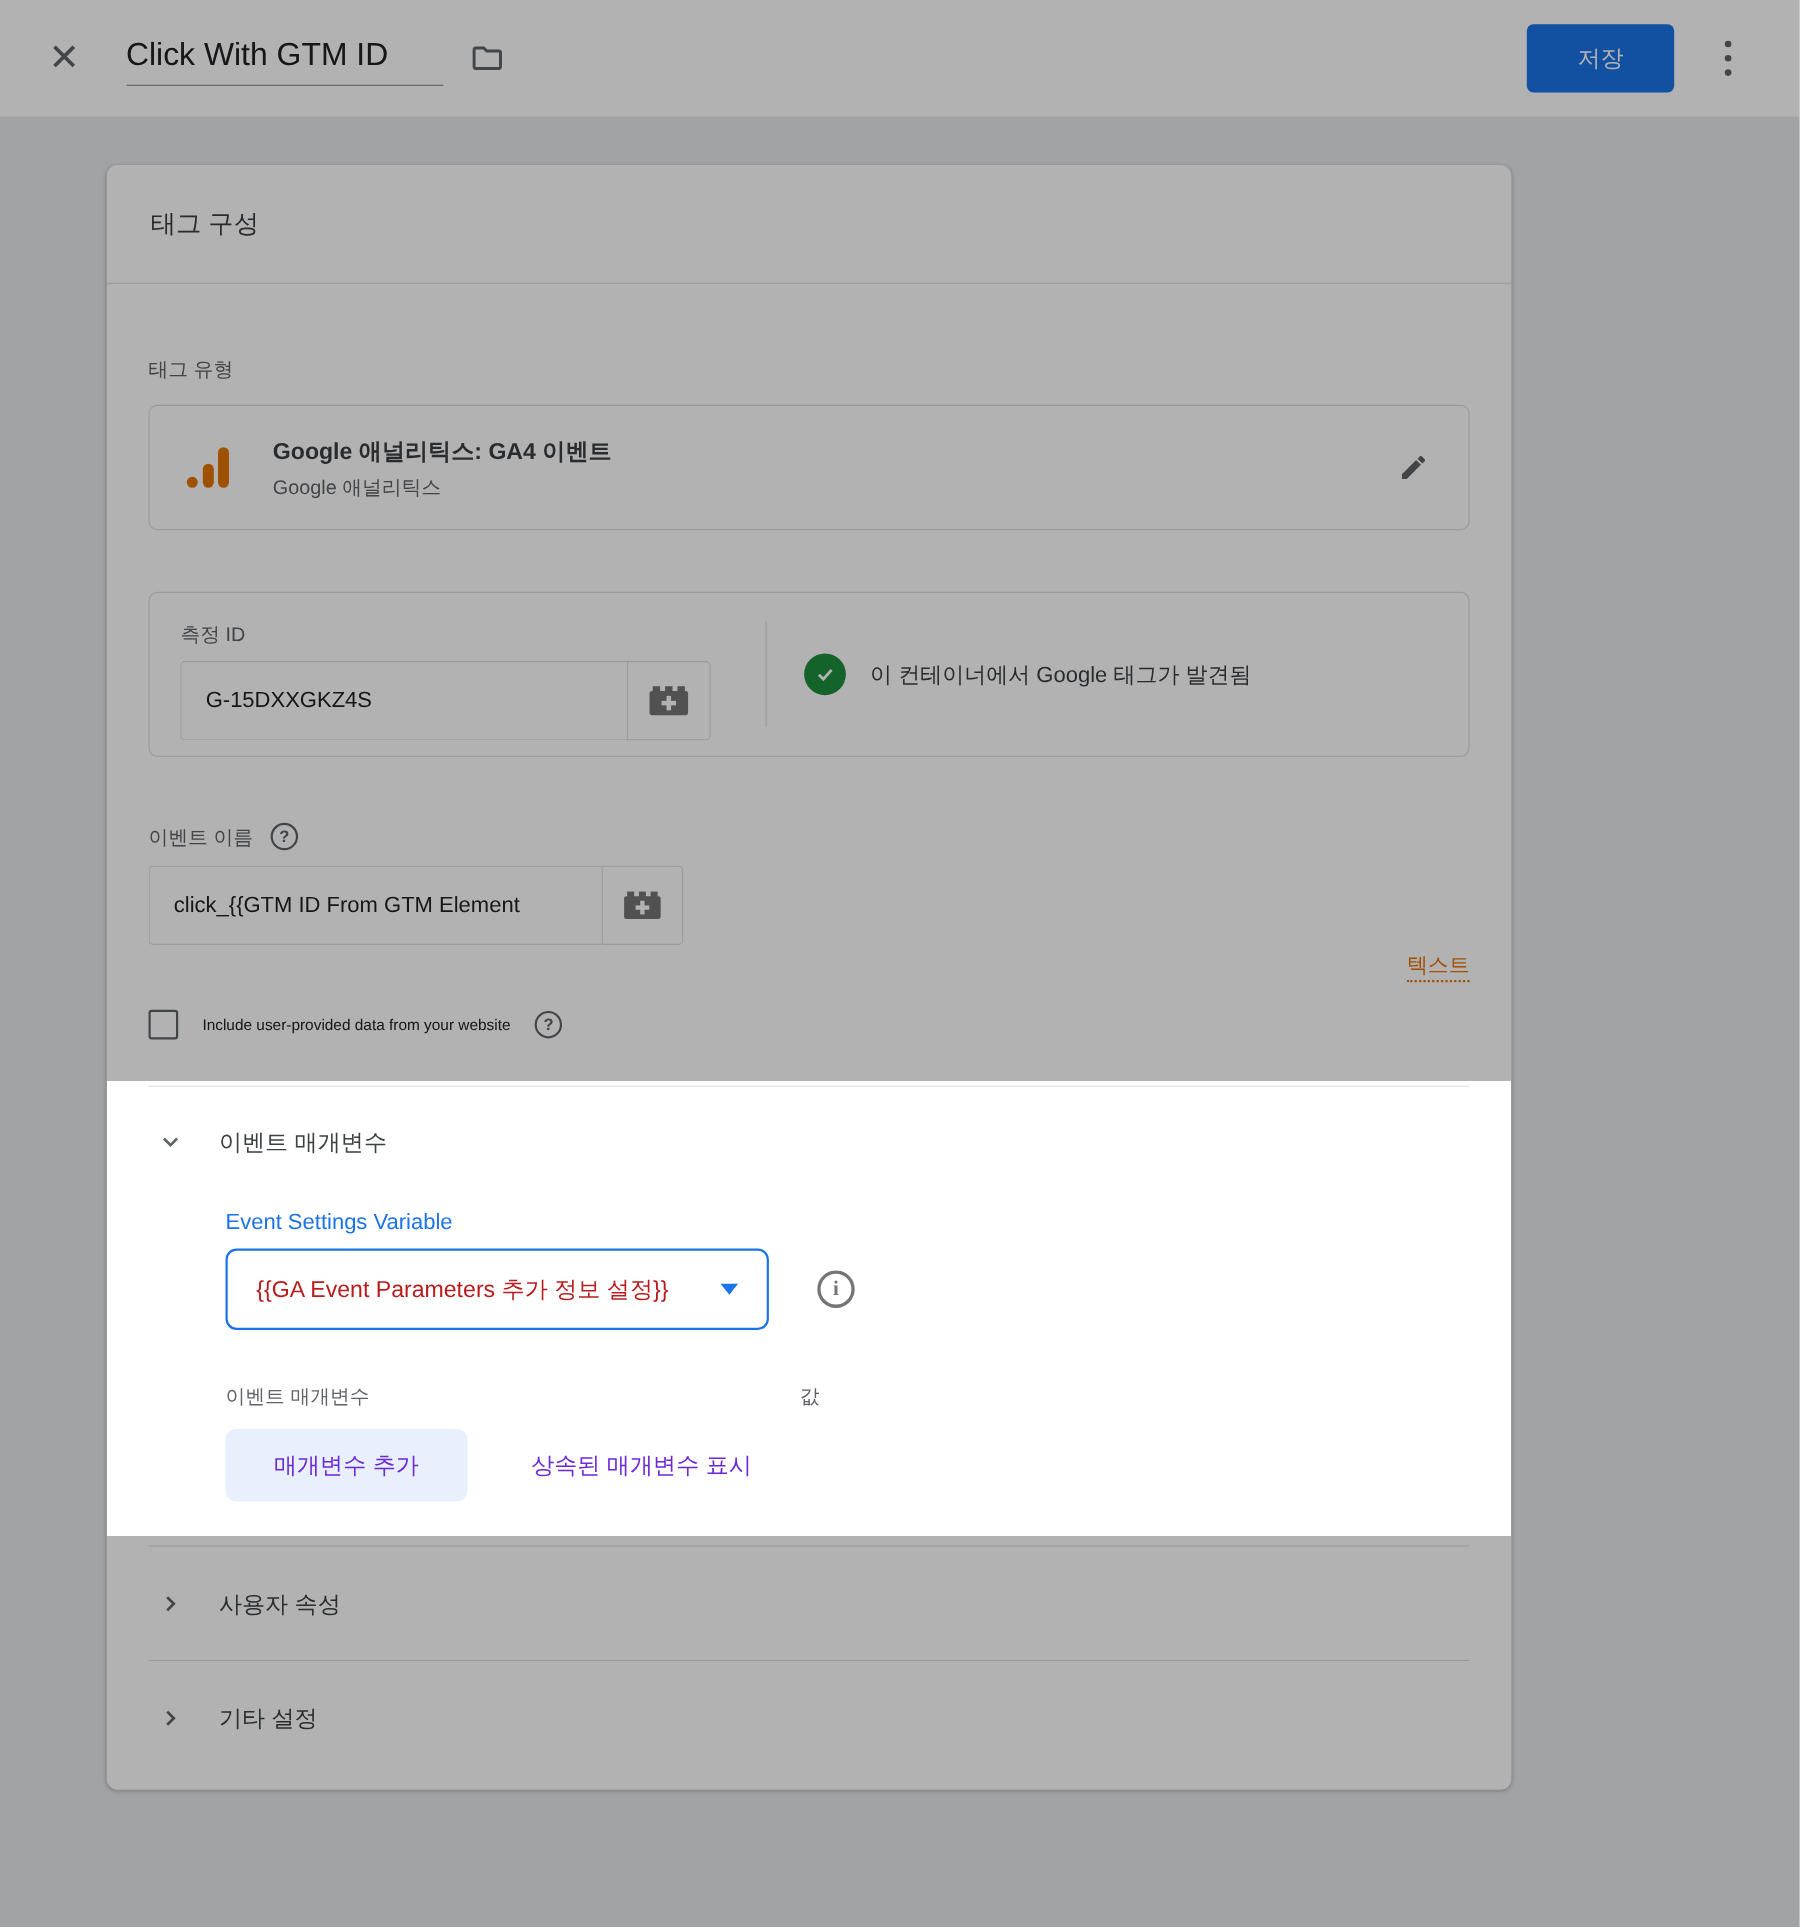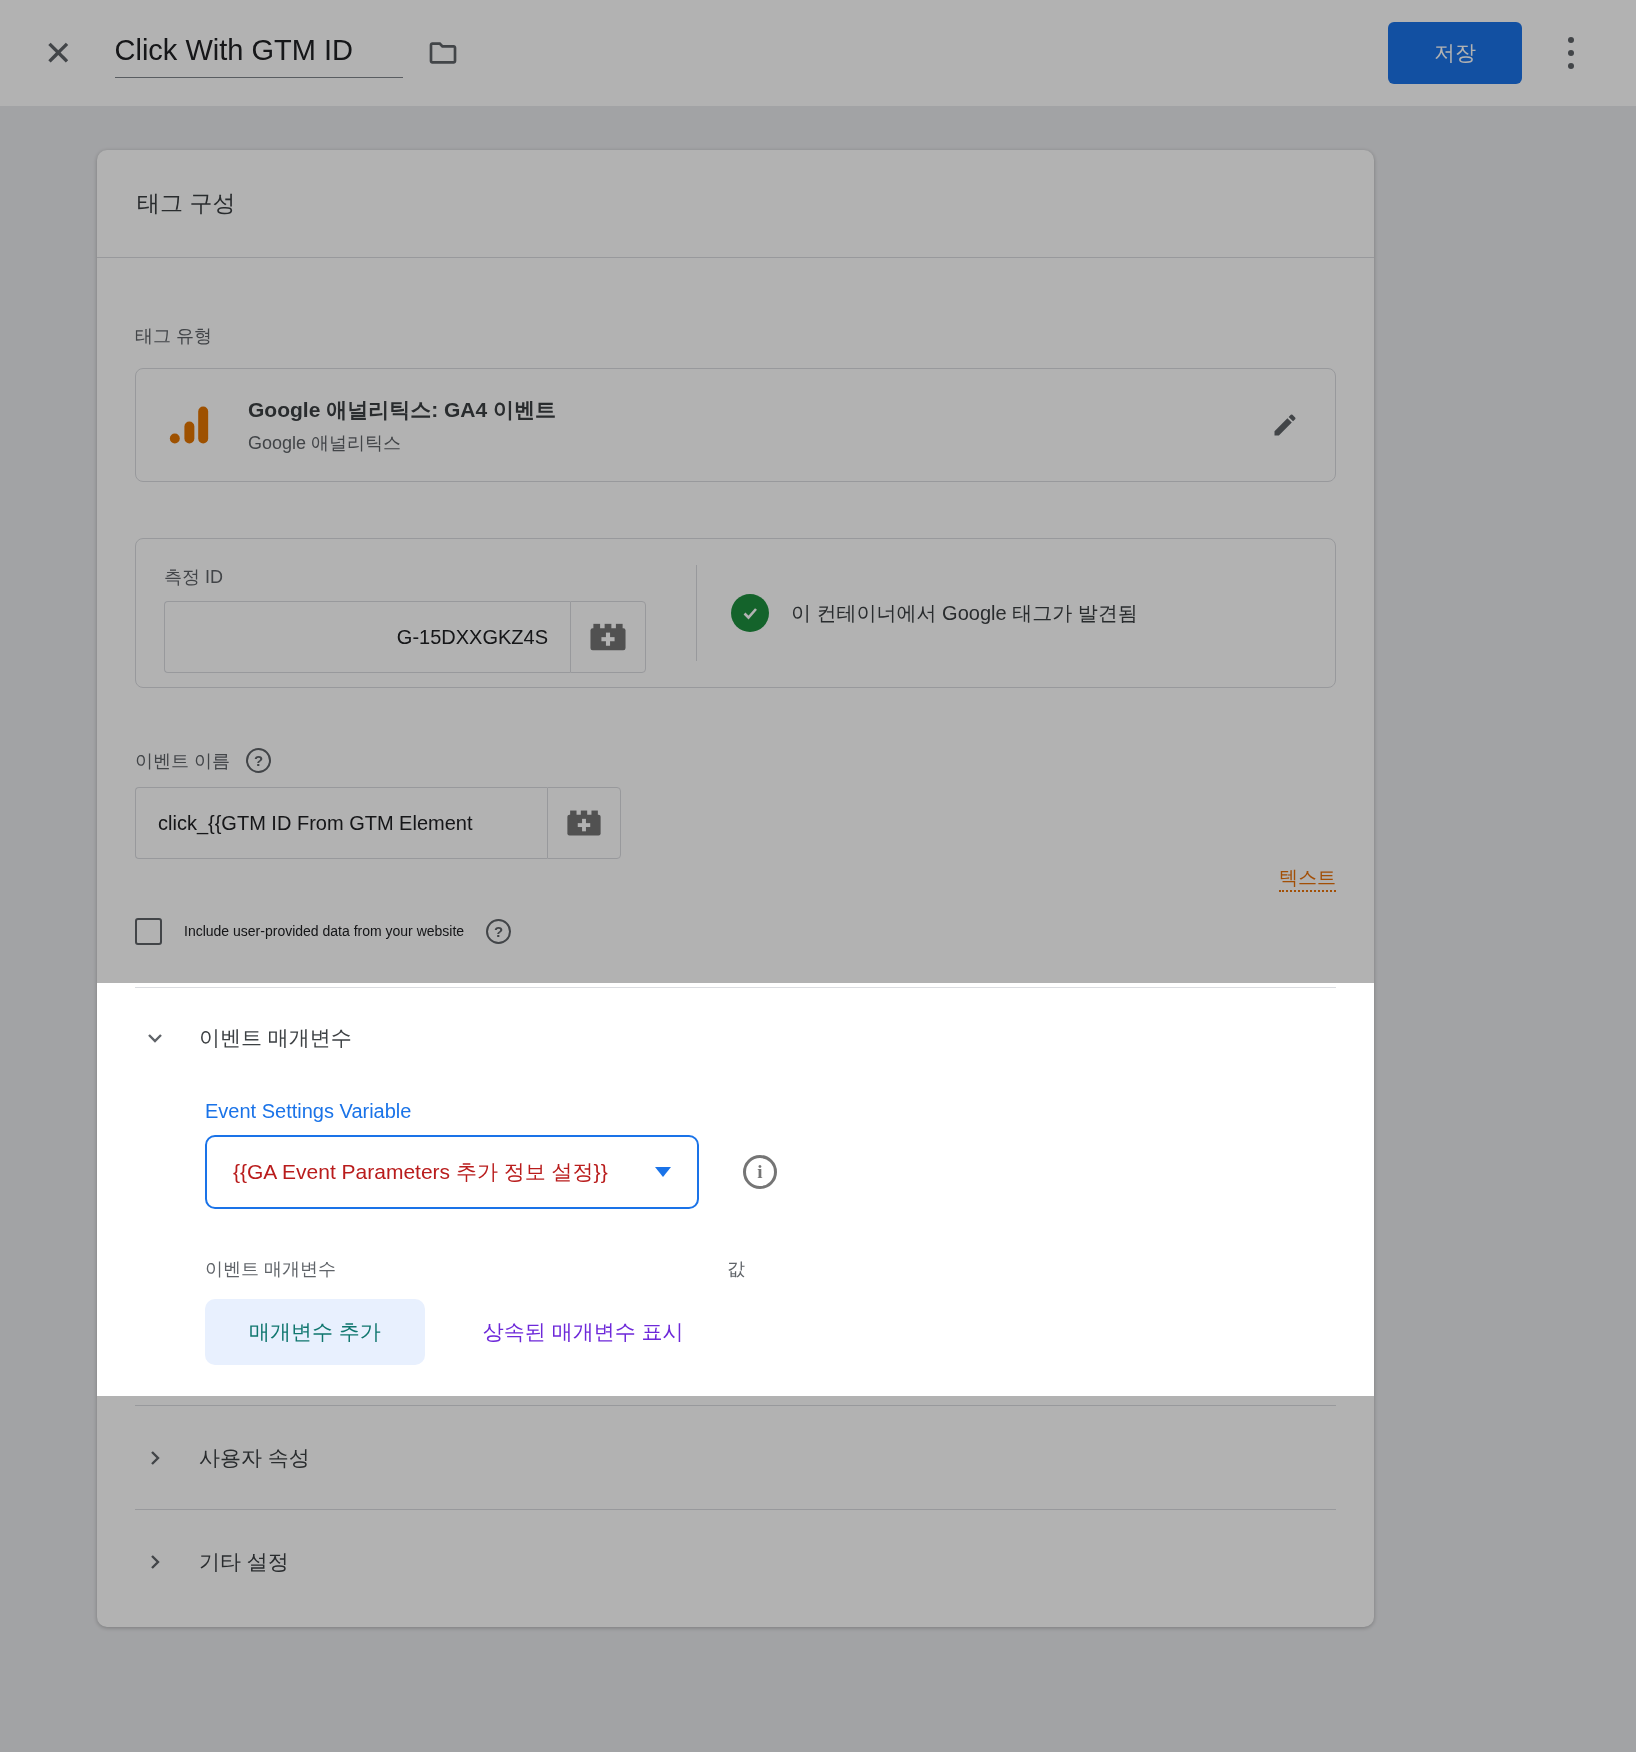--- a/index.html
+++ b/index.html
@@ -57,21 +57,21 @@
   }
   .meas-left { width:560px; padding:26px 0 0 28px; }
   .meas-vdivider { width:1px; background:#dadce0; margin:26px 0; }
   .meas-right { flex:1; display:flex; align-items:center; padding:0 34px; gap:22px; }
   .input-group { display:flex; margin-top:12px; }
   .text-input {
     height:72px; border:1px solid #dadce0; border-right:none; border-radius:4px 0 0 4px;
     background:#fff; font-family:inherit; font-size:20px; color:#202124; padding:0 22px;
     white-space:nowrap; overflow:hidden;
   }
-  .meas-input { width:406px;text-align:right; }
+  .meas-input { width:406px; }
   .brick-btn {
     width:76px; height:72px; border:1px solid #dadce0; border-radius:0 4px 4px 0;
     background:#fff; display:flex; align-items:center; justify-content:center; cursor:pointer;
   }
   .check-circle {
     width:38px; height:38px; border-radius:50%; background:#1e8e3e; flex:0 0 auto;
     display:flex; align-items:center; justify-content:center;
   }
   .status-text { font-size:20px; font-weight:500; color:#3c4043; }
 
@@ -114,21 +114,21 @@
   .caret-down { width:0; height:0; border-left:8px solid transparent; border-right:8px solid transparent; border-top:10px solid #1a73e8; }
   .info-circle {
     margin-left:44px; width:34px; height:34px; border:3px solid #757575; border-radius:50%;
     display:flex; align-items:center; justify-content:center; font-size:19px; font-weight:bold;
     color:#757575; cursor:pointer; font-family:"Liberation Serif", serif;
   }
   .param-cols { margin-top:48px; width:540px; display:flex; justify-content:space-between; }
   .param-col-label { font-size:18px; color:#5f6368; }
   .param-actions { margin-top:18px; display:flex; align-items:center; }
   .add-param-btn {
-    background:#e8f0fe; color:#0f766e; border:none; border-radius:10px;
+    background:#e8f0fe; color:#6d28d9; border:none; border-radius:10px;
     font-size:21px; font-weight:500; font-family:inherit; height:66px; padding:0 44px; cursor:pointer;
   }
   .show-inherited { margin-left:58px; font-size:21px; font-weight:500; color:#6d28d9; cursor:pointer; }
 
   
   .section-collapsed {
     height:104px; border-top:1px solid #dadce0; display:flex; align-items:center;
     gap:32px; padding-left:8px; cursor:pointer;
   }
   .card-footer-pad { height:14px; }

